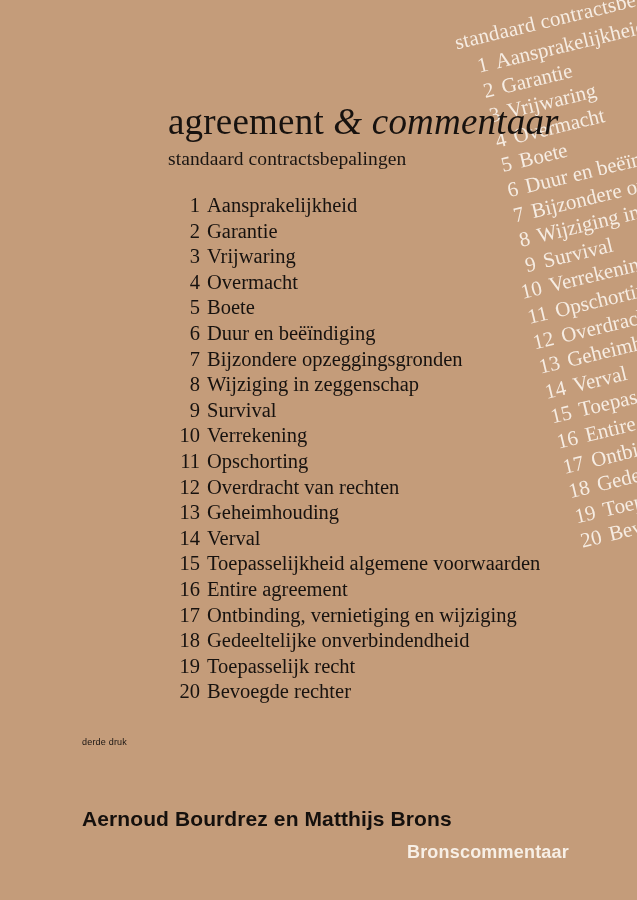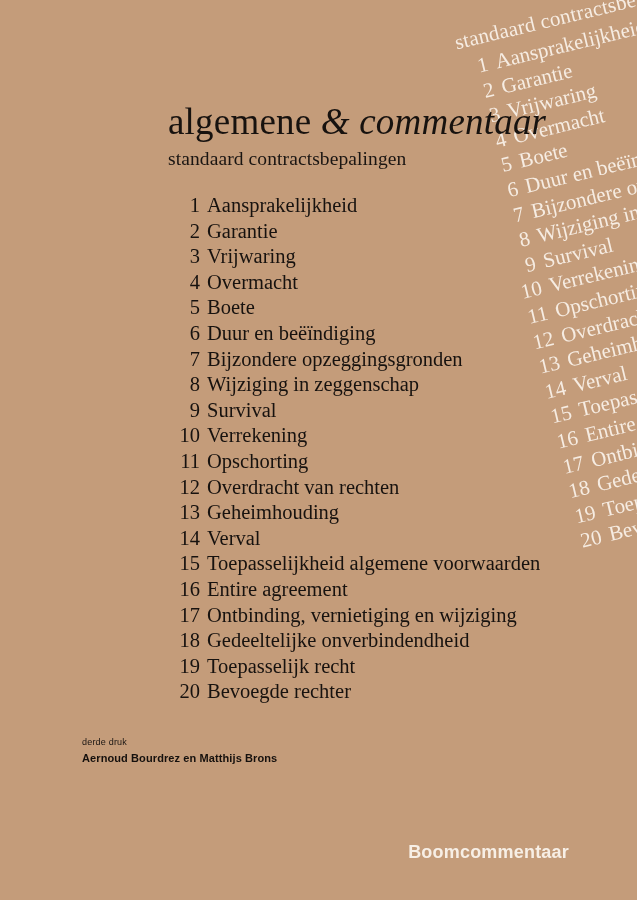--- a/index.html
+++ b/index.html
@@ -130,24 +130,24 @@
     top: 737px;
     font-family: "Liberation Sans", sans-serif;
     font-weight: normal;
     font-size: 9px;
     letter-spacing: 0.2px;
     color: #1a1512;
   }
   #authors {
     position: absolute;
     left: 82px;
-    top: 752px;
+    top: 807px;
     font-family: "Liberation Sans", sans-serif;
     font-weight: bold;
-    font-size: 11px;
+    font-size: 21px;
     letter-spacing: 0.1px;
     color: #15100d;
     white-space: nowrap;
   }
   #publisher {
     position: absolute;
     right: 68px;
     top: 842px;
     font-family: "Liberation Sans", sans-serif;
     font-size: 18px;
@@ -251,21 +251,21 @@
             <span class="g-num">20</span>
             <span>Bevoegde rechter</span>
           </div>
         </div>
     </div>
   </div>
 
   <div id="main-layer">
 
     <div id="title-block">
-      <div id="book-title"><span class="t-roman">algemene </span><span class="t-italic">&amp; commentaar</span></div>
+      <div id="book-title"><span class="t-roman">agreement </span><span class="t-italic">&amp; commentaar</span></div>
       <div id="book-subtitle">standaard contractsbepalingen</div>
     </div>
 
     <div id="toc">
         <div class="toc-row">
           <span class="toc-num">1</span>
           <span class="toc-label">Aansprakelijkheid</span>
         </div>
         <div class="toc-row">
           <span class="toc-num">2</span>
@@ -340,16 +340,16 @@
           <span class="toc-label">Toepasselijk recht</span>
         </div>
         <div class="toc-row">
           <span class="toc-num">20</span>
           <span class="toc-label">Bevoegde rechter</span>
         </div>
       </div>
 
     <div id="edition">derde druk</div>
     <div id="authors">Aernoud Bourdrez en Matthijs Brons</div>
-    <div id="publisher"><span class="pub-boom">Boom</span><span class="pub-jur">commentaar</span></div>
+    <div id="publisher"><span class="pub-boom">Brons</span><span class="pub-jur">commentaar</span></div>
 
   </div>
 </div>
 
 </body></html>

